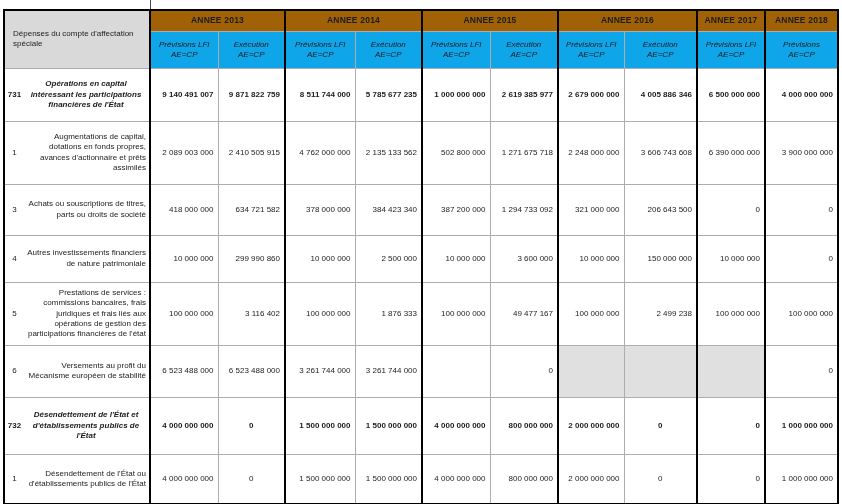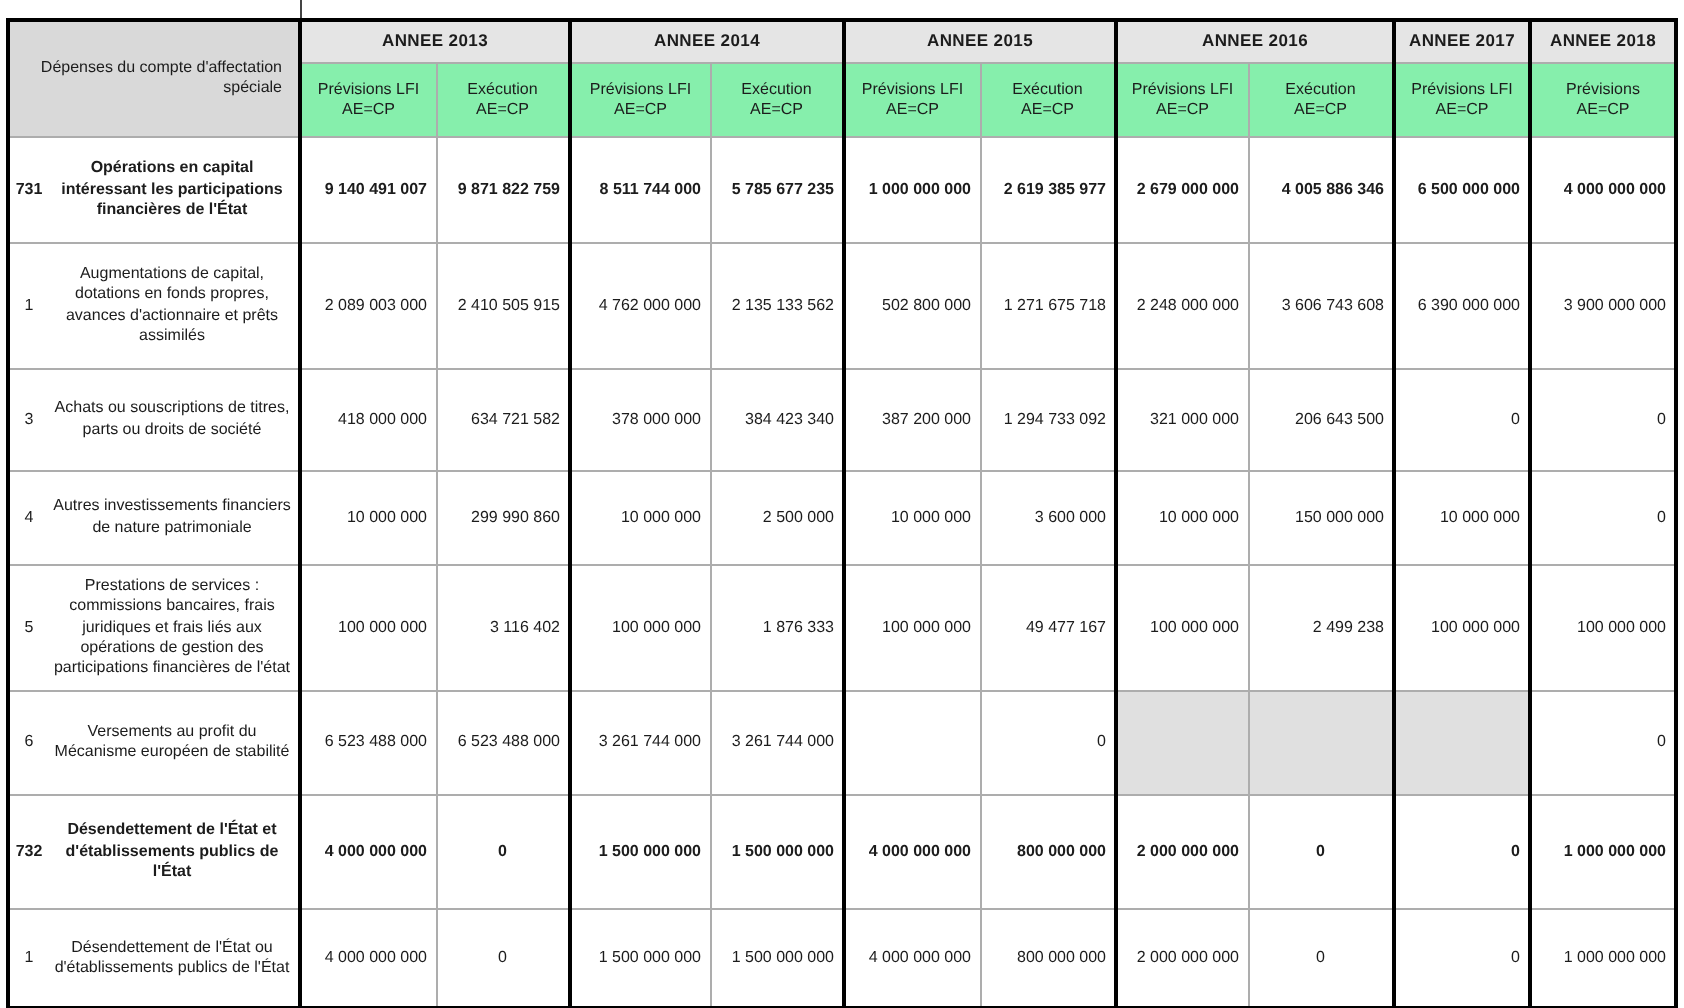--- a/index.html
+++ b/index.html
@@ -10,36 +10,36 @@
   .table-wrap{position:absolute;left:3px;top:9px;}
   table{border-collapse:collapse;table-layout:fixed;border:2px solid #000;}
   td,th{
     border:1px solid #adadad;
     font-size:8px;font-weight:normal;line-height:1.3;
     padding:1px 3px;overflow:hidden;vertical-align:middle;
   }
   tr{page-break-inside:avoid;}
   .tl{border-left:2px solid #000;}
   .year{
-    background:#e5e5e5;font-weight:bold;font-size:8.5px;text-align:center;
+    background:#a16207;font-weight:bold;font-size:8.5px;text-align:center;
     height:17px;letter-spacing:0.2px;
   }
-  .sub{background:#86efac;text-align:center;height:32px;}
+  .sub{background:#0ea5e9;text-align:center;height:32px;font-style:italic;}
   .corner{
-    background:#d9d9d9;text-align:right;font-size:8px;padding:18px 8px;
+    background:#d9d9d9;text-align:left;font-size:8px;padding:18px 8px;
   }
   td.num{text-align:right;padding-right:4px;white-space:nowrap;}
   td.num.ctr{text-align:center;padding-right:3px;}
   .bold{font-weight:bold;}
   td.shaded{background:#e0e0e0;}
   .label-cell{padding:2px 3px 2px 2px;}
   .label-flex{display:flex;align-items:center;height:100%;}
   .row-num{flex:0 0 15px;text-align:center;padding-right:1px;font-size:8px;}
-  .row-label{flex:1;margin-left:3px;text-align:center;}
-  tr.center-label .row-label{text-align:center;}
+  .row-label{flex:1;margin-left:3px;text-align:right;}
+  tr.center-label .row-label{text-align:center;font-style:italic;}
   .tick{position:absolute;width:1px;background:#444;left:150px;}
   .tick-top{top:0;height:9px;}
   .tick-bottom{bottom:0;height:7px;}
 </style>
 </head>
 <body>
 
 <div class="tick tick-top"></div>
 <div class="tick tick-bottom"></div>
 

